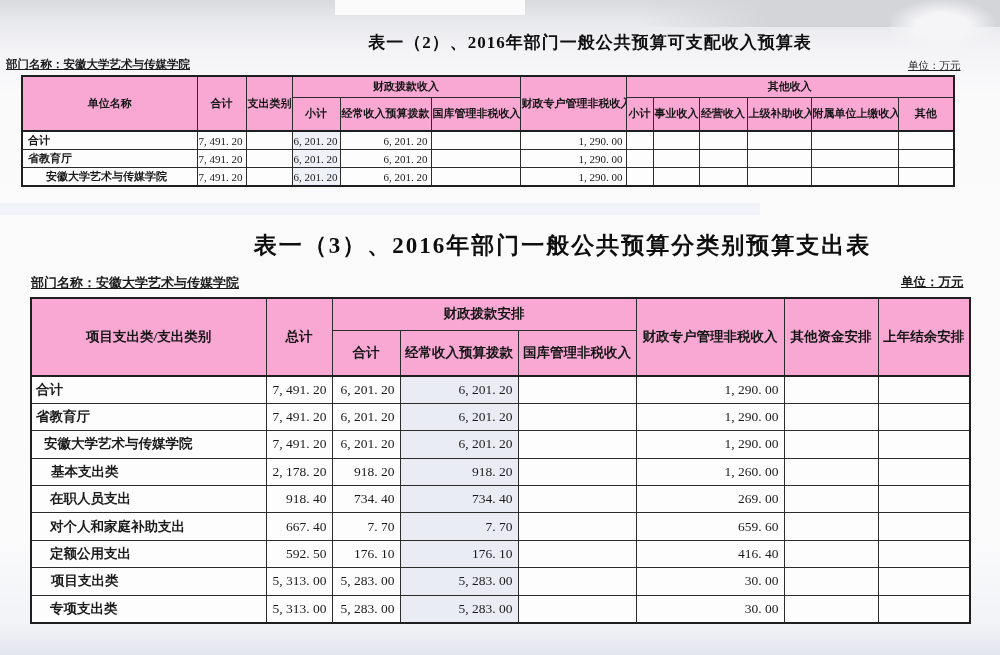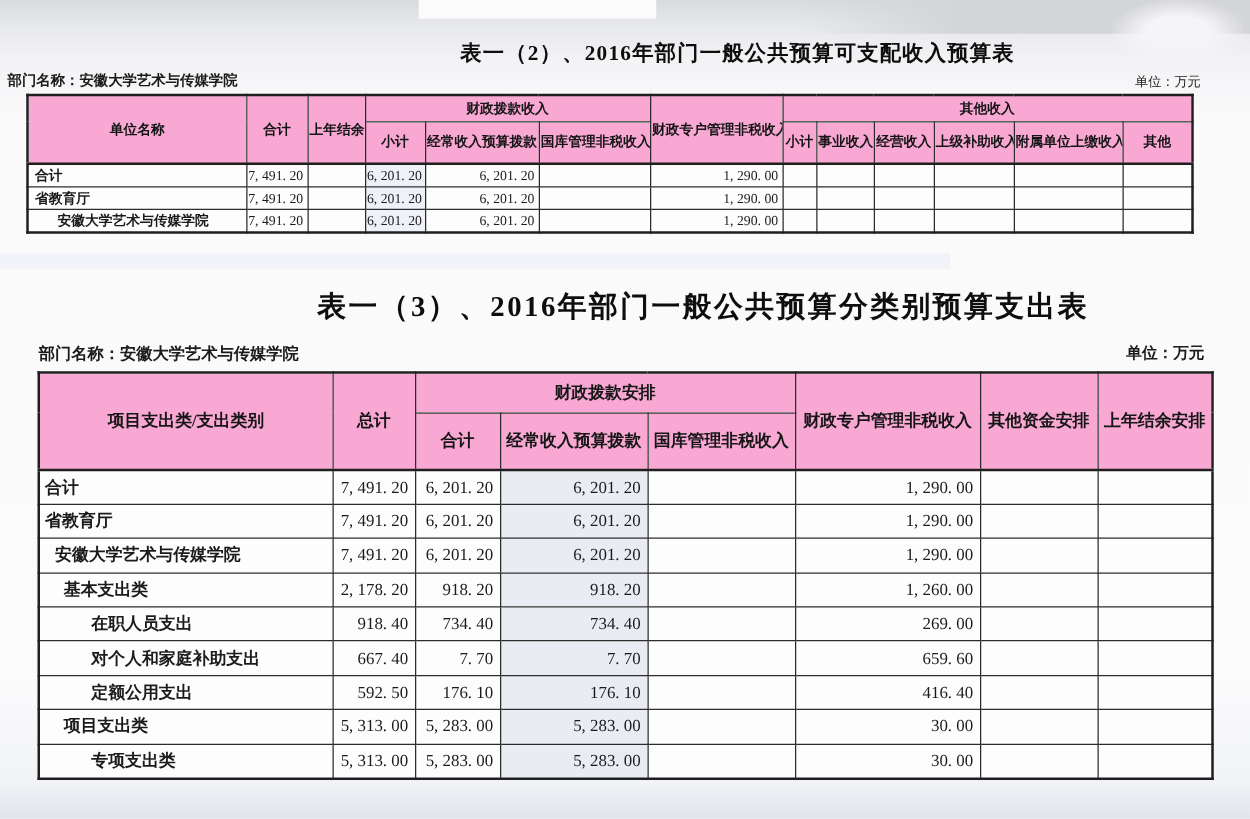--- a/index.html
+++ b/index.html
@@ -15,21 +15,21 @@
   .art-top-white{left:335px;top:0;width:190px;height:15px;background:#fbfbfc;}
   .art-blob{left:890px;top:0;width:105px;height:52px;
     background:radial-gradient(ellipse at center,#f5f5f7 35%,rgba(245,245,247,0) 75%);}
   .art-band{left:0;top:203px;width:760px;height:12px;background:#edf0f6;opacity:.65;}
   .art-bottom{left:0;top:626px;width:1000px;height:29px;
     background:linear-gradient(180deg,rgba(230,233,239,0),#e2e5ec);}
 
   .title{position:absolute;text-align:center;font-weight:bold;color:#0e0e0e;white-space:nowrap;}
   .title1{top:31px;left:170px;width:840px;font-size:17px;letter-spacing:1px;}
   .title2{top:230px;left:120px;width:885px;font-size:23px;letter-spacing:2px;}
-  .meta{position:absolute;white-space:nowrap;}
+  .meta{position:absolute;white-space:nowrap;text-decoration:underline;}
   .dept1{top:57px;left:6px;font-size:11.5px;font-weight:bold;}
   .unit1{top:59px;left:908px;font-size:10.5px;}
   .dept2{top:274px;left:31px;font-size:13px;font-weight:bold;}
   .unit2{top:274px;left:901px;font-size:12.5px;font-weight:bold;}
 
   table.tbl{position:absolute;border-collapse:collapse;table-layout:fixed;
     background:#fdfdfe;border:2px solid #1f1f1f;}
   .tbl th,.tbl td{border:1px solid #2c2c2c;overflow:hidden;white-space:nowrap;}
   .tbl thead th{font-weight:bold;text-align:center;vertical-align:middle;
     background:#f9a8d4;color:#161616;}
@@ -47,21 +47,21 @@
   .tbl1 tbody td:nth-child(4){background:#eff1f8;}
 
   .tbl2{top:297px;left:30px;width:939px;font-size:13.5px;}
   .tbl2 thead tr.h1{height:32px;}
   .tbl2 thead tr.h2{height:46px;}
   .tbl2 tbody tr{height:27.4px;}
   .tbl2 td.num-cell{padding-right:5px;}
   .tbl2 td.ind0{padding-left:4px;}
   .tbl2 td.ind1{padding-left:12px;}
   .tbl2 td.ind2{padding-left:19px;}
-  .tbl2 td.ind3{padding-left:41px;}
+  .tbl2 td.ind3{padding-left:18px;}
   .tbl2 tbody td:nth-child(4){background:#eaecf4;}
 </style>
 </head>
 <body>
 
 <div class="artifact art-top-gray"></div>
 <div class="artifact art-top-white"></div>
 <div class="artifact art-blob"></div>
 <div class="artifact art-band"></div>
 <div class="artifact art-bottom"></div>
@@ -83,21 +83,21 @@
       <col style="width:46px">
     <col style="width:48px">
       <col style="width:64px">
       <col style="width:87px">
     <col style="width:56px">
   </colgroup>
   <thead>
     <tr class="h1">
       <th rowspan="2">单位名称</th>
       <th rowspan="2">合计</th>
-      <th rowspan="2">上年结余</th>
+      <th rowspan="2">支出类别</th>
       <th colspan="3">财政拨款收入</th>
       <th rowspan="2">财政专户管理非税收入</th>
       <th colspan="6">其他收入</th>
     </tr>
     <tr class="h2">
       <th>小计</th>
       <th>经常收入预算拨款</th>
       <th>国库管理非税收入</th>
       <th>小计</th>
       <th>事业收入</th>

